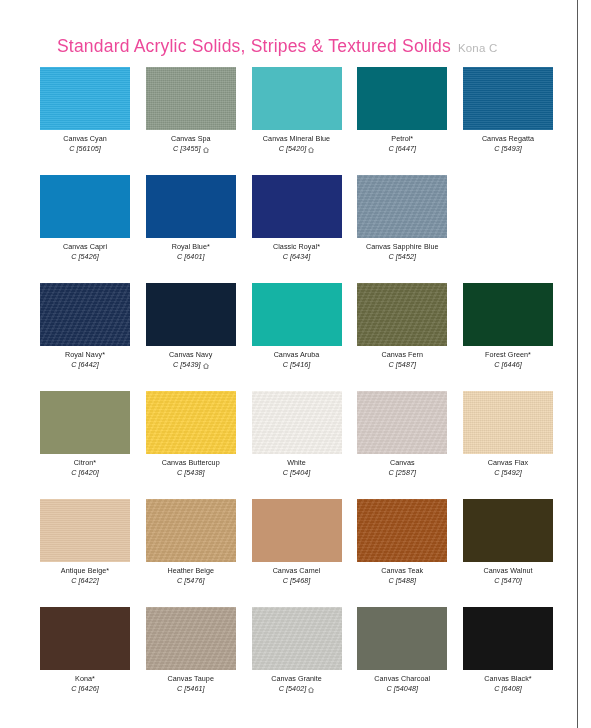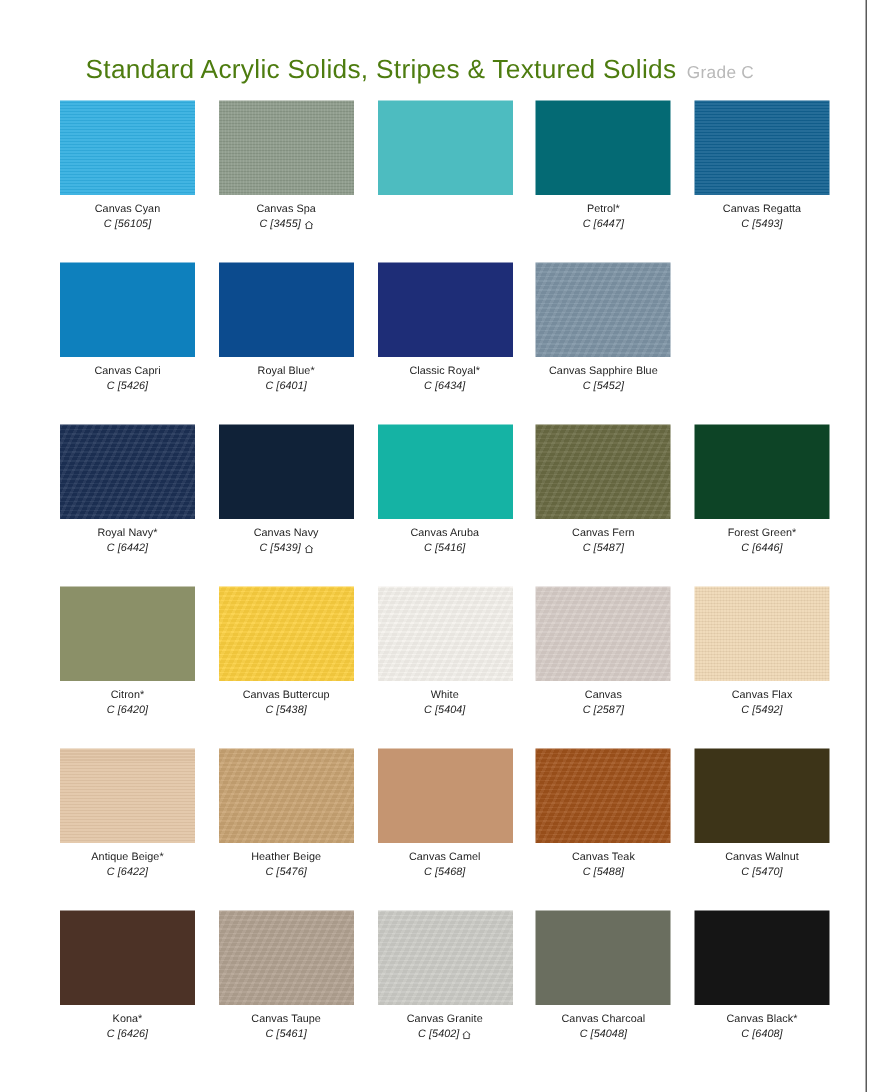--- a/index.html
+++ b/index.html
@@ -35,21 +35,21 @@
     top: 36px;
     width: 470px;
     height: 24px;
     display: flex;
     align-items: baseline;
     white-space: nowrap;
   }
   .title-main {
     font-size: 17.5px;
     font-weight: 400;
-    color: #4d7c0f;
+    color: #ec4899;
     letter-spacing: 0.2px;
   }
   .title-grade {
     font-size: 11.5px;
     font-weight: 400;
     color: #b9b9b9;
     margin-left: 7px;
     letter-spacing: 0.2px;
   }
   .grid {
@@ -139,21 +139,21 @@
   }
   .home-icon svg { display: block; }
 </style>
 </head>
 <body>
 
 <div class="page">
 
   <div class="title-bar">
     <span class="title-main">Standard Acrylic Solids, Stripes &amp; Textured Solids</span>
-    <span class="title-grade">Grade C</span>
+    <span class="title-grade">Kona C</span>
   </div>
 
   <div class="grid">
       <div class="row">
         <div class="cell">
           <div class="swatch" style="background: rgb(50, 174, 224);">
             <div class="weave horiz"></div>
           </div>
           <div class="caption">
             <span class="cap-name">Canvas Cyan</span>
@@ -174,20 +174,31 @@
                 <svg viewBox="0 0 10 10" width="6" height="6" aria-hidden="true">
                   <path d="M5 1 L9 4.3 L8 4.3 L8 9 L2 9 L2 4.3 L1 4.3 Z" fill="none" stroke="#2a2a2a" stroke-width="1"></path>
                 </svg>
               </span>
             </div>
           </div>
         </div>
         <div class="cell">
           <div class="swatch" style="background: rgb(77, 188, 192);">
             <div class="weave flat"></div>
+          </div>
+          <div class="caption">
+            <span class="cap-name">Canvas Mineral Blue</span>
+            <div class="cap-code-line">
+              <span>C [5420]</span>
+              <span class="home-icon">
+                <svg viewBox="0 0 10 10" width="6" height="6" aria-hidden="true">
+                  <path d="M5 1 L9 4.3 L8 4.3 L8 9 L2 9 L2 4.3 L1 4.3 Z" fill="none" stroke="#2a2a2a" stroke-width="1"></path>
+                </svg>
+              </span>
+            </div>
           </div>
         </div>
         <div class="cell">
           <div class="swatch" style="background: rgb(4, 106, 116);">
             <div class="weave flat"></div>
           </div>
           <div class="caption">
             <span class="cap-name">Petrol*</span>
             <div class="cap-code-line">
               <span>C [6447]</span>

